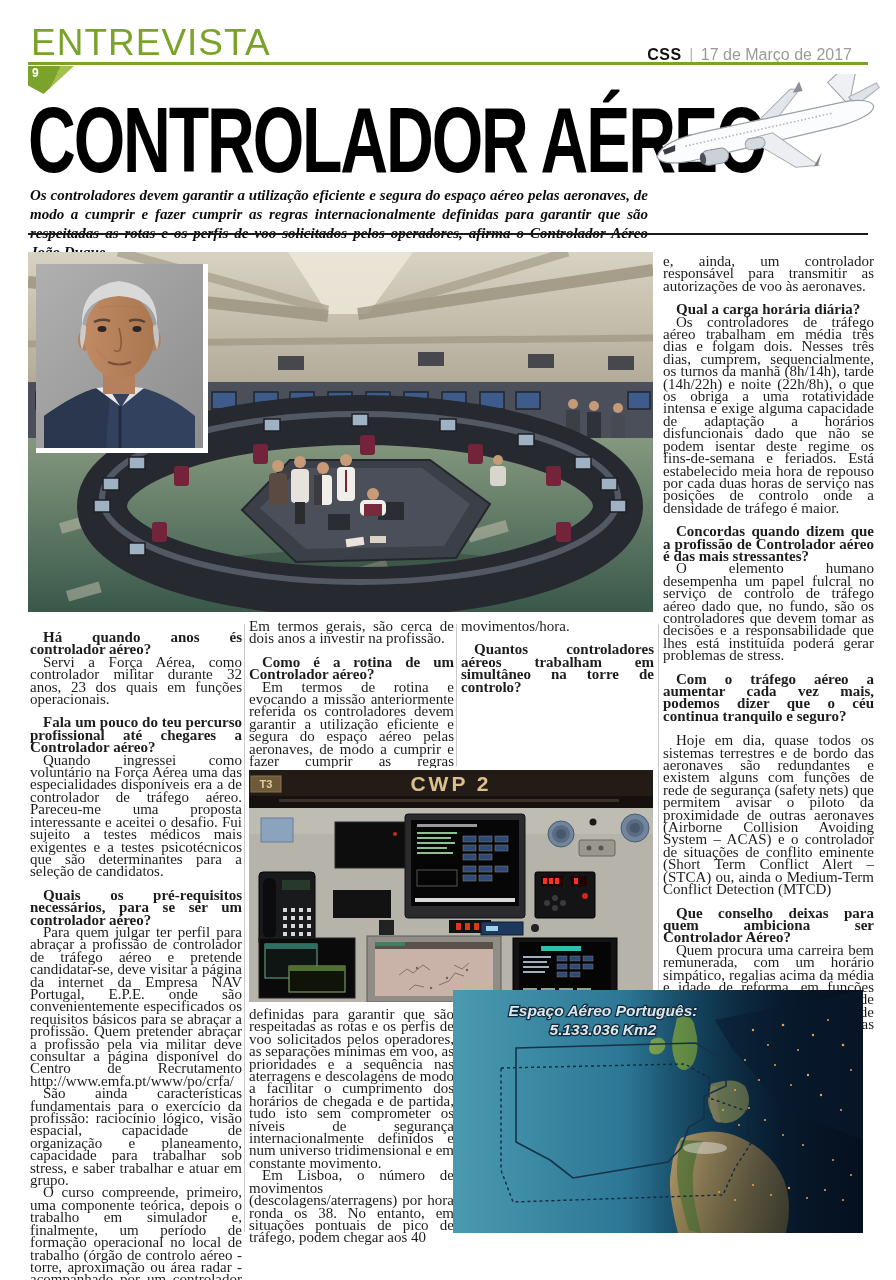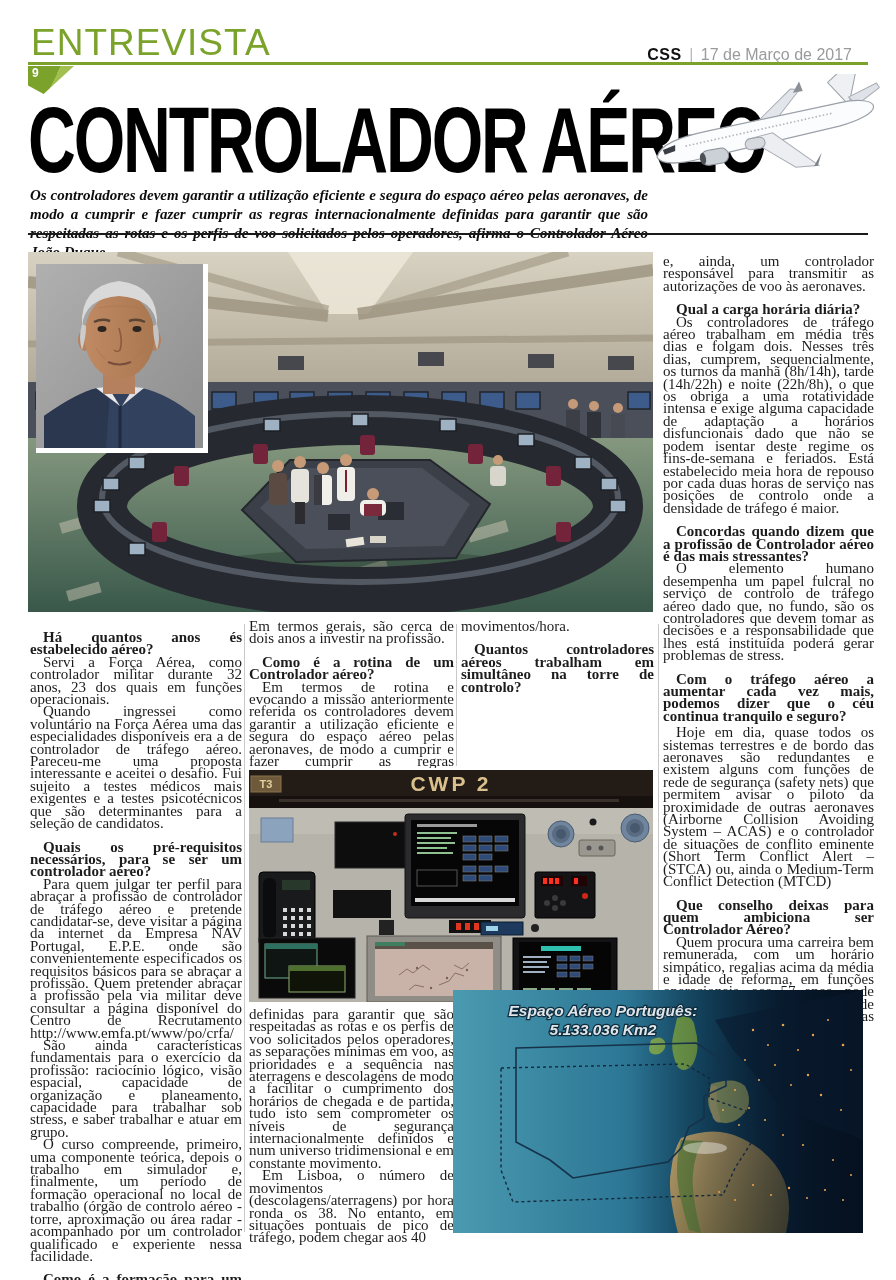--- a/index.html
+++ b/index.html
@@ -35,21 +35,21 @@
   
   .col{position:absolute;font-size:15px;line-height:12.4px;text-align:justify;hyphens:auto;}
   #col1{left:30px;top:620px;width:212px;}
   #col2a{left:249px;top:620px;width:205px;height:148px;overflow:hidden;}
   #col2b{left:249px;top:1008px;width:205px;}
   #col3{left:461px;top:620px;width:193px;}
   #col4{left:663px;top:255px;width:211px;}
   .para{margin:0;text-indent:13px;}
   .para.q{font-weight:700;margin-top:11px;}
   .para.cont{text-indent:0;}
-  .para.sp{margin-top:4px;}
+  .para.sp{margin-top:12px;}
   .vsep{position:absolute;width:1px;background:#c9c9c9;}
   #sep1{left:244px;top:624px;height:608px;}
   #sep2{left:456px;top:624px;height:142px;}
   #sep3{left:658px;top:624px;height:368px;}
 </style>
 </head>
 <body>
 
 <div class="page">
 
@@ -452,22 +452,23 @@
       <ellipse cx="252" cy="158" rx="22" ry="6" fill="#ffffff" opacity=".4"></ellipse>
       <ellipse cx="214" cy="22" rx="16" ry="5" fill="#ffffff" opacity=".5"></ellipse>
       <polygon points="63,58 243,53 273,72 273,96 251,106 251,128 236,137 228,158 215,172 120,188 97,170 63,152" fill="none" stroke="#16324a" stroke-width="1.6"></polygon>
       <polygon points="48,78 232,74 256,88 256,108 296,122 300,150 282,178 270,205 60,212 48,180" fill="none" stroke="#14283c" stroke-width="1.4" stroke-dasharray="3 3"></polygon>
       <text x="150" y="26" text-anchor="middle" font-family="Liberation Sans, sans-serif" font-style="italic" font-weight="700" font-size="15.5" fill="#dfe5e8" stroke="#0e2c3e" stroke-width="2.5" paint-order="stroke">Espaço Aéreo Português:</text>
       <text x="150" y="45" text-anchor="middle" font-family="Liberation Sans, sans-serif" font-style="italic" font-weight="700" font-size="15.5" fill="#dfe5e8" stroke="#0e2c3e" stroke-width="2.5" paint-order="stroke">5.133.036 Km2</text>
     </svg>
   </div>
 
   <div class="col" id="col1">
-      <p class="para q">Há quantos anos és estabelecido aéreo?</p>
+      <p class="para q">Há quando anos és controlador aéreo?</p>
       <p class="para a">Servi a Força Aérea, como controlador militar durante 32 anos, 23 dos quais em funções operacionais.</p>
+      <p class="para q">Fala um pouco do teu percurso profissional até chegares a Controlador aéreo?</p>
       <p class="para a">Quando ingressei como voluntário na Força Aérea uma das especialidades disponíveis era a de controlador de tráfego aéreo. Pareceu-me uma proposta interessante e aceitei o desafio. Fui sujeito a testes médicos mais exigentes e a testes psicotécnicos que são determinantes para a seleção de candidatos.</p>
       <p class="para q">Quais os pré-requisitos necessários, para se ser um controlador aéreo?</p>
       <p class="para a">Para quem julgar ter perfil para abraçar a profissão de controlador de tráfego aéreo e pretende candidatar-se, deve visitar a página da internet da Empresa NAV Portugal, E.P.E. onde são convenientemente especificados os requisitos básicos para se abraçar a profissão. Quem pretender abraçar a profissão pela via militar deve consultar a página disponível do Centro de Recrutamento http://www.emfa.pt/www/po/crfa/</p>
       <p class="para a">São ainda características fundamentais para o exercício da profissão: raciocínio lógico, visão espacial, capacidade de organização e planeamento, capacidade para trabalhar sob stress, e saber trabalhar e atuar em grupo.</p>
       <p class="para a">O curso compreende, primeiro, uma componente teórica, depois o trabalho em simulador e, finalmente, um período de formação operacional no local de trabalho (órgão de controlo aéreo - torre, aproximação ou área radar - acompanhado por um controlador qualificado e experiente nessa facilidade.</p>
       <p class="para q">Como é a formação para um futuro Controlador aéreo?</p>
     </div>
   <div class="col" id="col2a">
       <p class="para cont">Em termos gerais, são cerca de dois anos a investir na profissão.</p>
       <p class="para q">Como é a rotina de um Controlador aéreo?</p>

